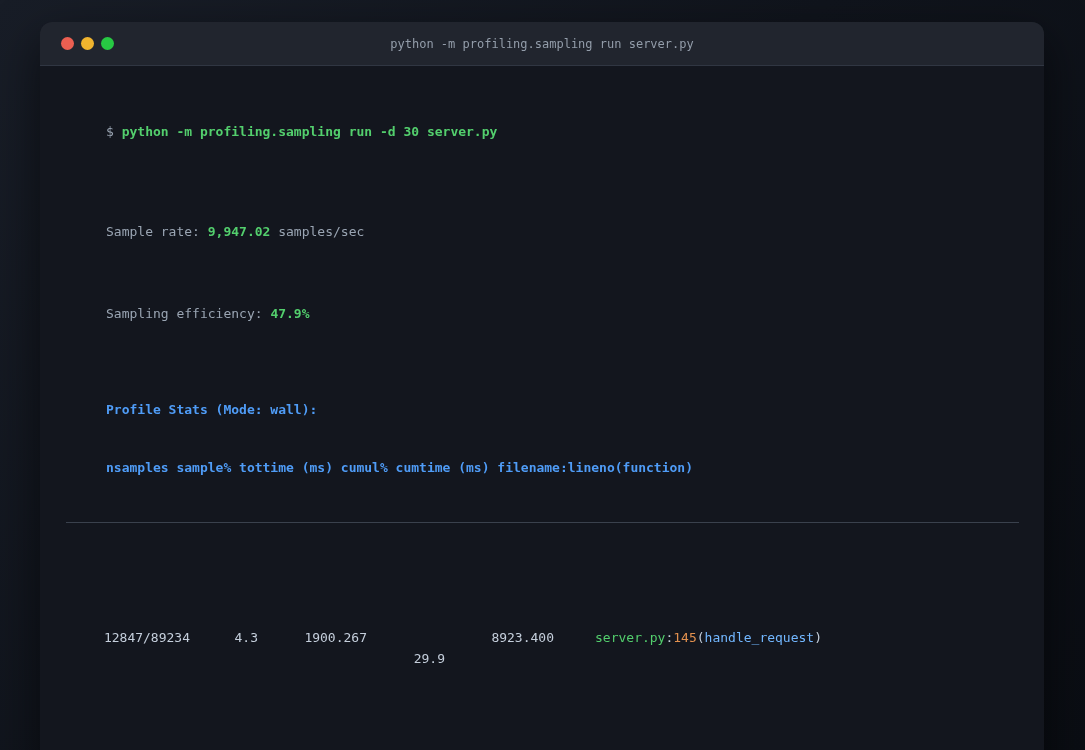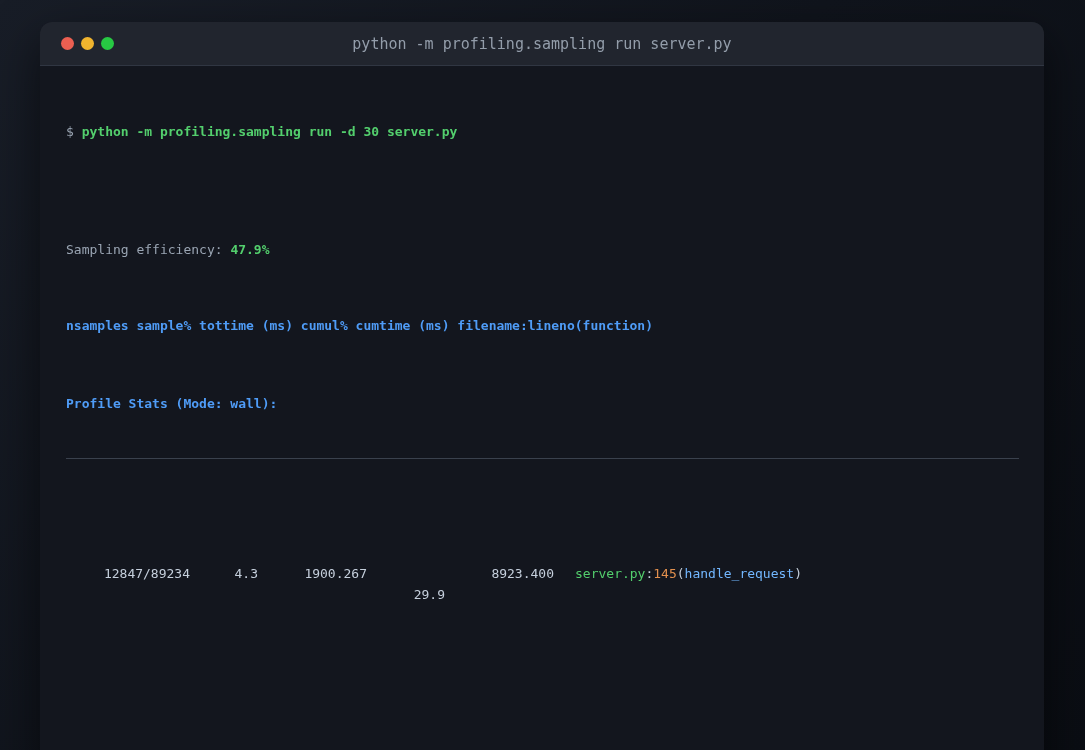--- a/index.html
+++ b/index.html
@@ -27,28 +27,28 @@
     border-bottom:1px solid #303642;
     display:flex;align-items:center;position:relative;
   }
   .lights{display:flex;gap:7px;padding-left:21px;}
   .light{width:13px;height:13px;border-radius:50%;border:none;cursor:default;}
   .light.red{background:#ec5f51;}
   .light.yellow{background:#f0b42e;}
   .light.green{background:#27c943;}
   .titlebar-title{
     position:absolute;left:0;right:0;text-align:center;
-    color:var(--title);font-size:15px;pointer-events:none;
+    color:var(--title);font-size:12px;pointer-events:none;
   }
   .content{
     padding:0 25px 0 26px;color:var(--text);line-height:18px;white-space:pre;
   }
-  .line{line-height:18px;}
+  .line{line-height:18px;margin-left:40px;}
   .dim{color:var(--label);}
-  .g{color:var(--green);}
+  .g{color:var(--green);margin-left:20px;}
   .gb{color:var(--green);font-weight:bold;}
   .o{color:var(--orange);}
   .fb{color:var(--func-blue);}
   .heading{color:var(--blue);font-weight:bold;line-height:18px;}
   .cmd-line{margin-top:21px;}
   .captured-line{margin-top:19px;}
   .rate-line,.eff-line{margin-top:10px;}
   .profile-heading{margin-top:24px;}
   .columns-line{margin-top:4px;}
   .divider{margin-top:9px;height:1px;background:#3a414d;}
@@ -71,25 +71,26 @@
       <button class="light yellow"></button>
       <button class="light green"></button>
     </div>
     <div class="titlebar-title">python -m profiling.sampling run server.py</div>
   </div>
 
   <div class="content">
     <div class="line cmd-line"><span class="dim">$ </span><span class="gb">python -m profiling.sampling run -d 30 server.py</span></div>
 
 
+    <div class="line rate-line"><span class="dim">Sample rate: </span><span class="gb">9,947.02</span><span class="dim"> samples/sec</span></div>
 
     <div class="line eff-line"><span class="dim">Sampling efficiency: </span><span class="gb">47.9%</span></div>
 
+    <div class="line heading profile-heading">Profile Stats (Mode: wall):</div>
     <div class="line heading columns-line">nsamples sample% tottime (ms) cumul% cumtime (ms) filename:lineno(function)</div>
-    <div class="line heading profile-heading">Profile Stats (Mode: wall):</div>
     <div class="divider"></div>
 
     <div class="rows">
   <div class="prow"><span class="c1">12847/89234</span><span class="c2">4.3</span><span class="c3">1900.267</span><span class="c4">29.9</span><span class="c5">8923.400</span><span class="floc"><span class="g f">server.py</span><span class="colon">:</span><span class="o ln">145</span><span class="lp">(</span><span class="fb fn">handle_request</span><span class="rp">)</span></span></div>
 
   
 
   
 
   

